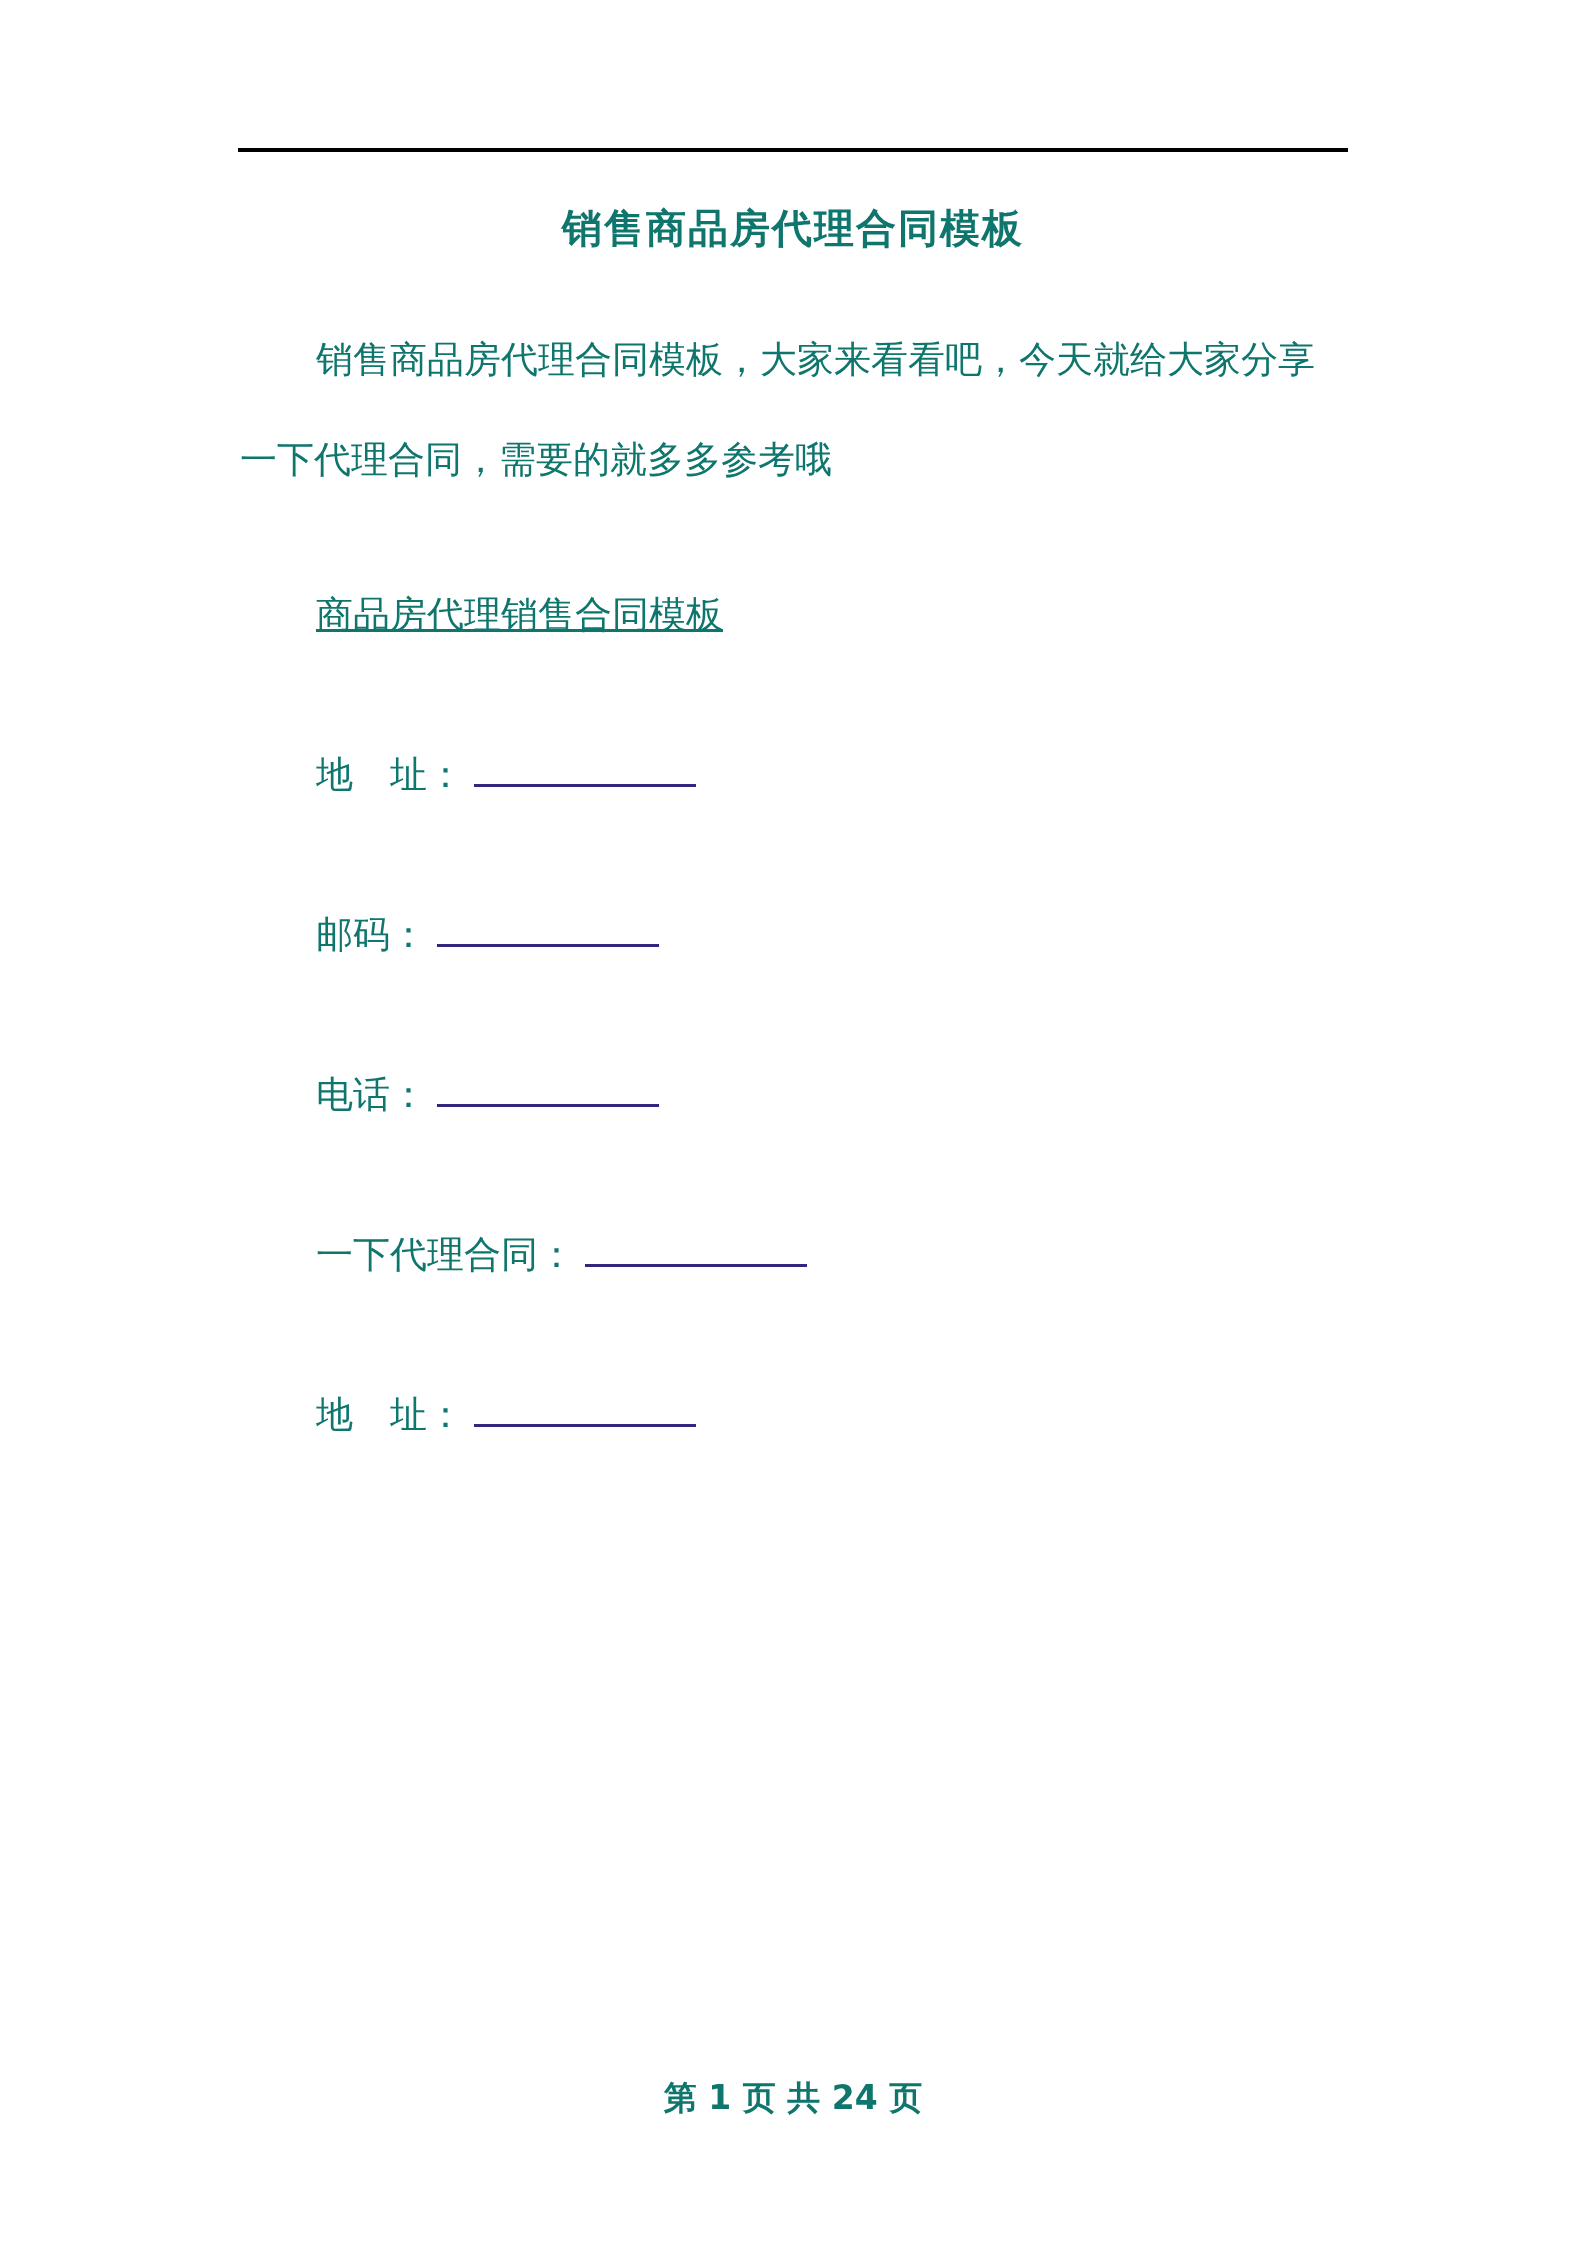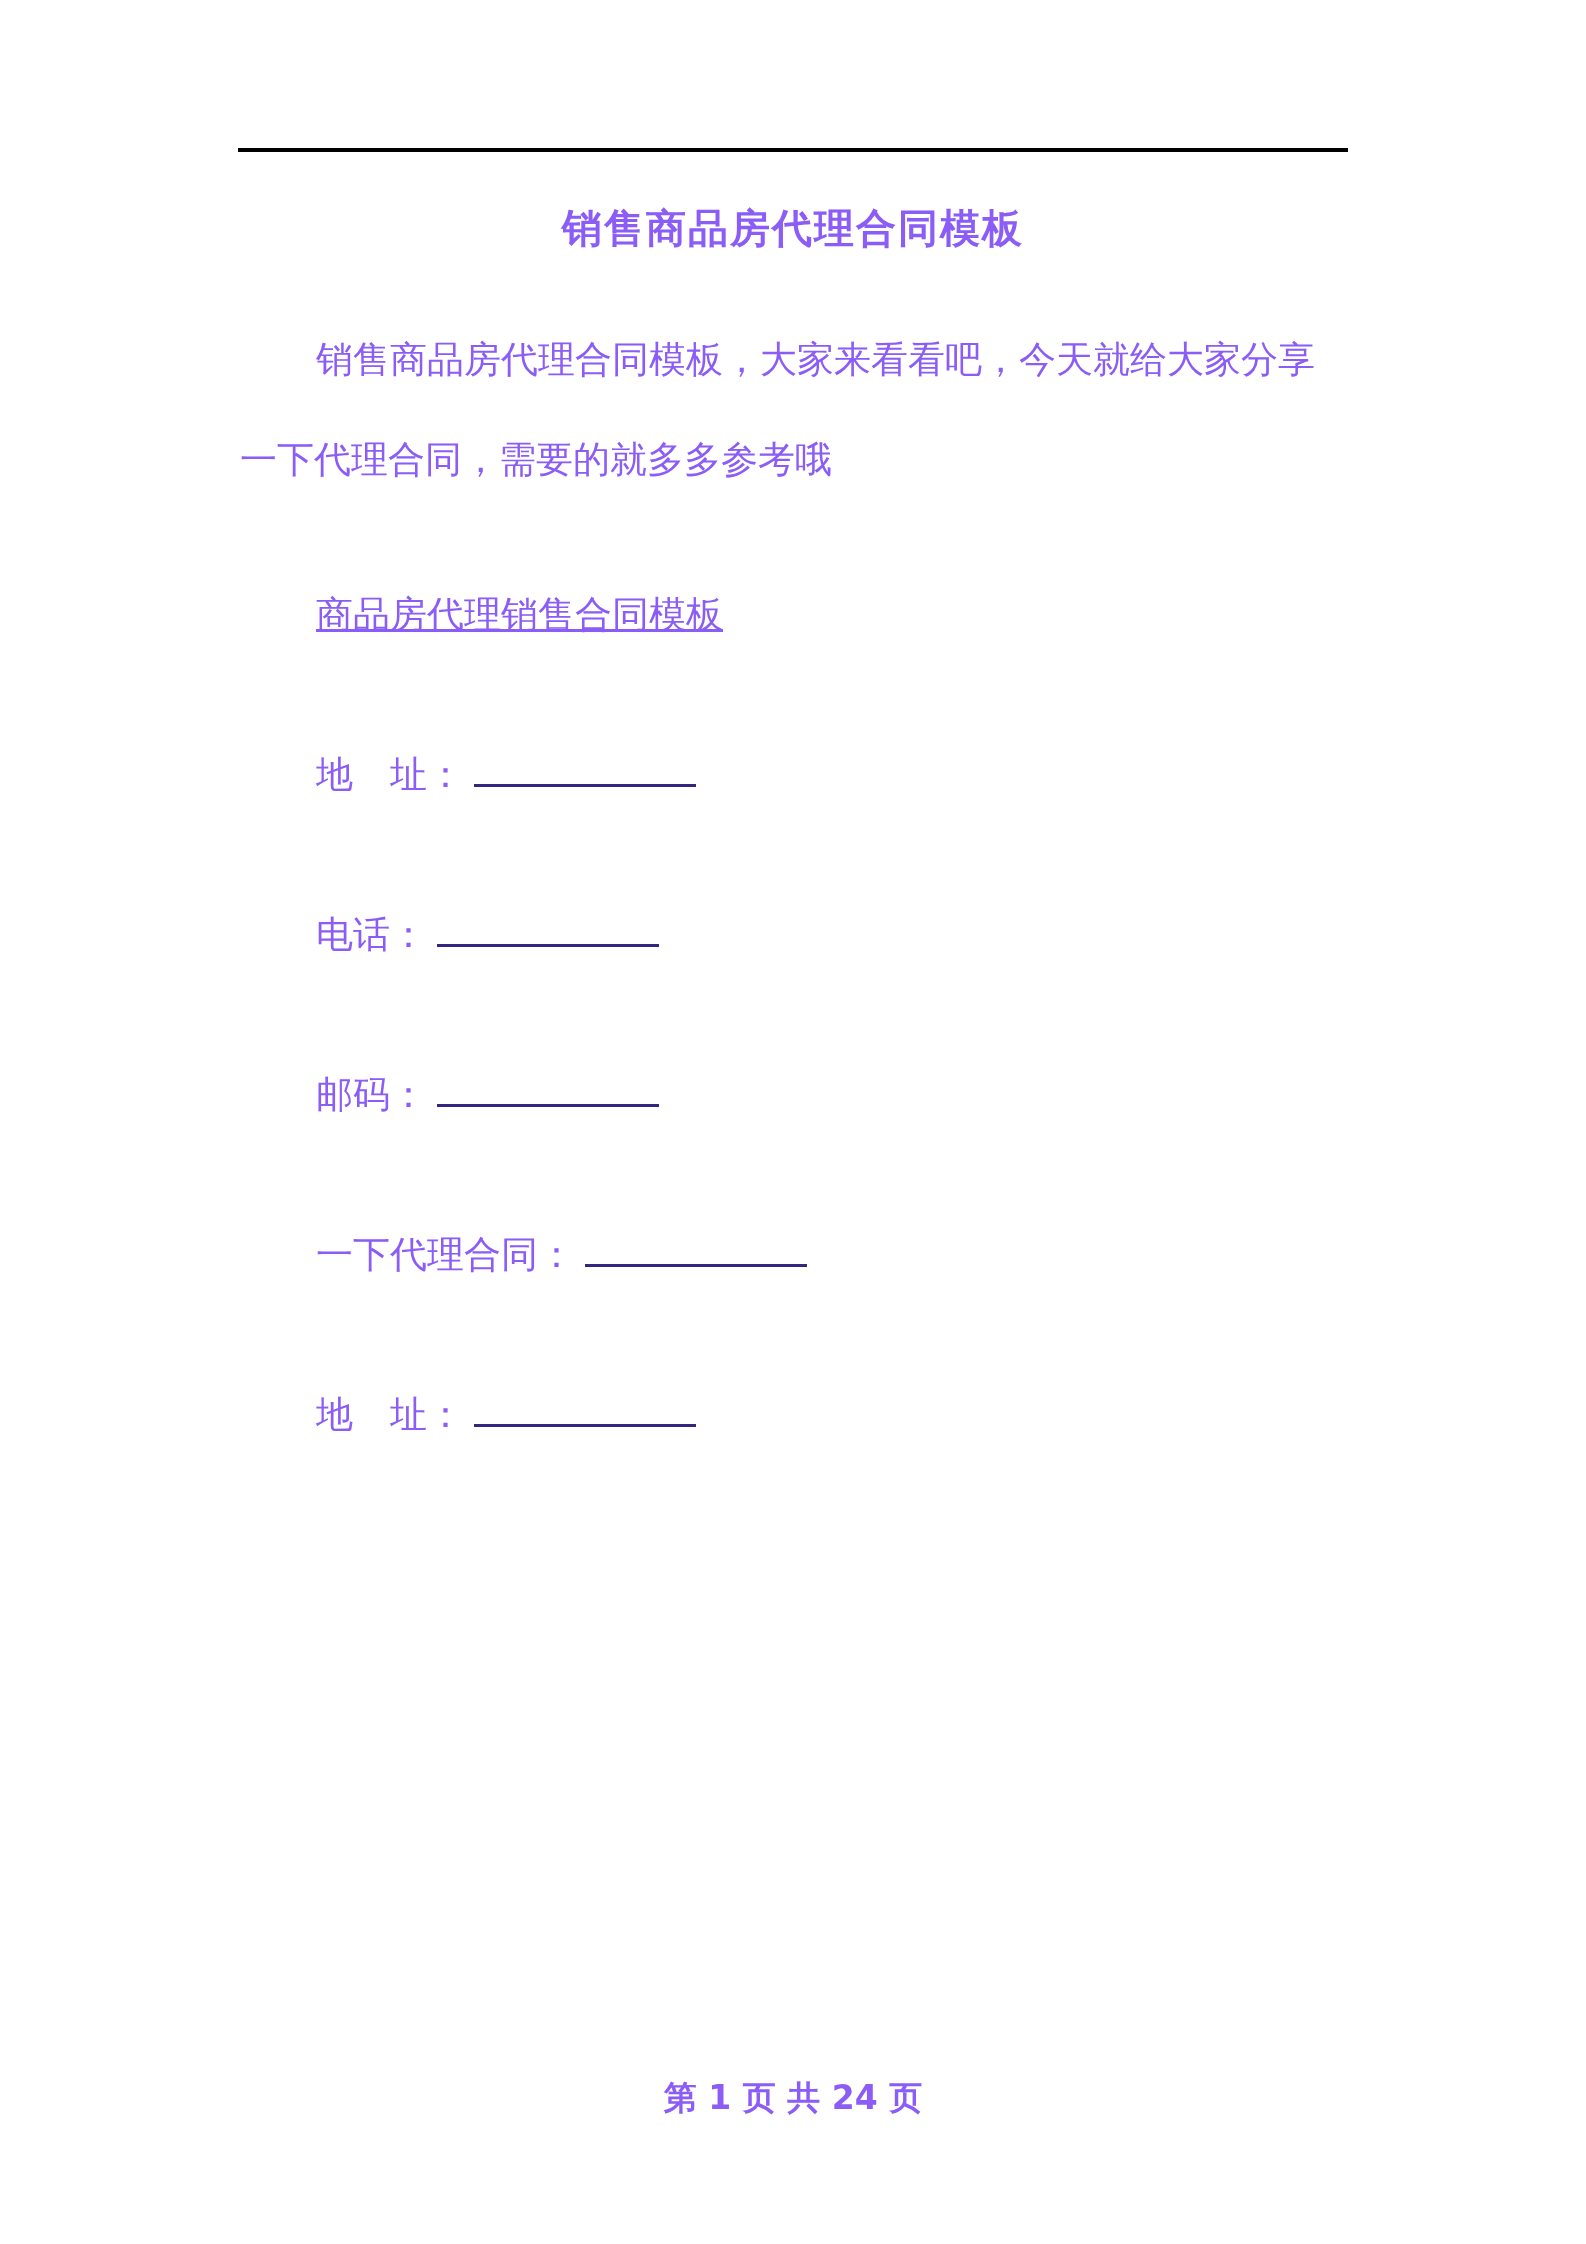--- a/index.html
+++ b/index.html
@@ -5,21 +5,21 @@
   html, body {
     margin: 0;
     padding: 0;
     background: #ffffff;
   }
   .page {
     position: relative;
     width: 1586px;
     height: 2244px;
     background: #ffffff;
-    color: #8b5cf6;
+    color: #0f766e;
     font-family: "DejaVu Serif", "Liberation Serif", serif;
     overflow: hidden;
   }
   .header-rule {
     position: absolute;
     top: 148px;
     left: 238px;
     width: 1110px;
     height: 4px;
     background: #000000;
@@ -118,25 +118,25 @@
   <p class="subtitle">商品房代理销售合同模板</p>
 
   <div class="fields">
 
 
     <div class="field-row">
       <span>地　址：</span><span class="blank-line"></span>
     </div>
 
     <div class="field-row">
-      <span>电话：</span><span class="blank-line"></span>
+      <span>邮码：</span><span class="blank-line"></span>
     </div>
 
     <div class="field-row">
-      <span>邮码：</span><span class="blank-line"></span>
+      <span>电话：</span><span class="blank-line"></span>
     </div>
 
     <div class="field-row">
       <span>一下代理合同：</span><span class="blank-line"></span>
     </div>
 
 
 
     <div class="field-row">
       <span>地　址：</span><span class="blank-line"></span>

